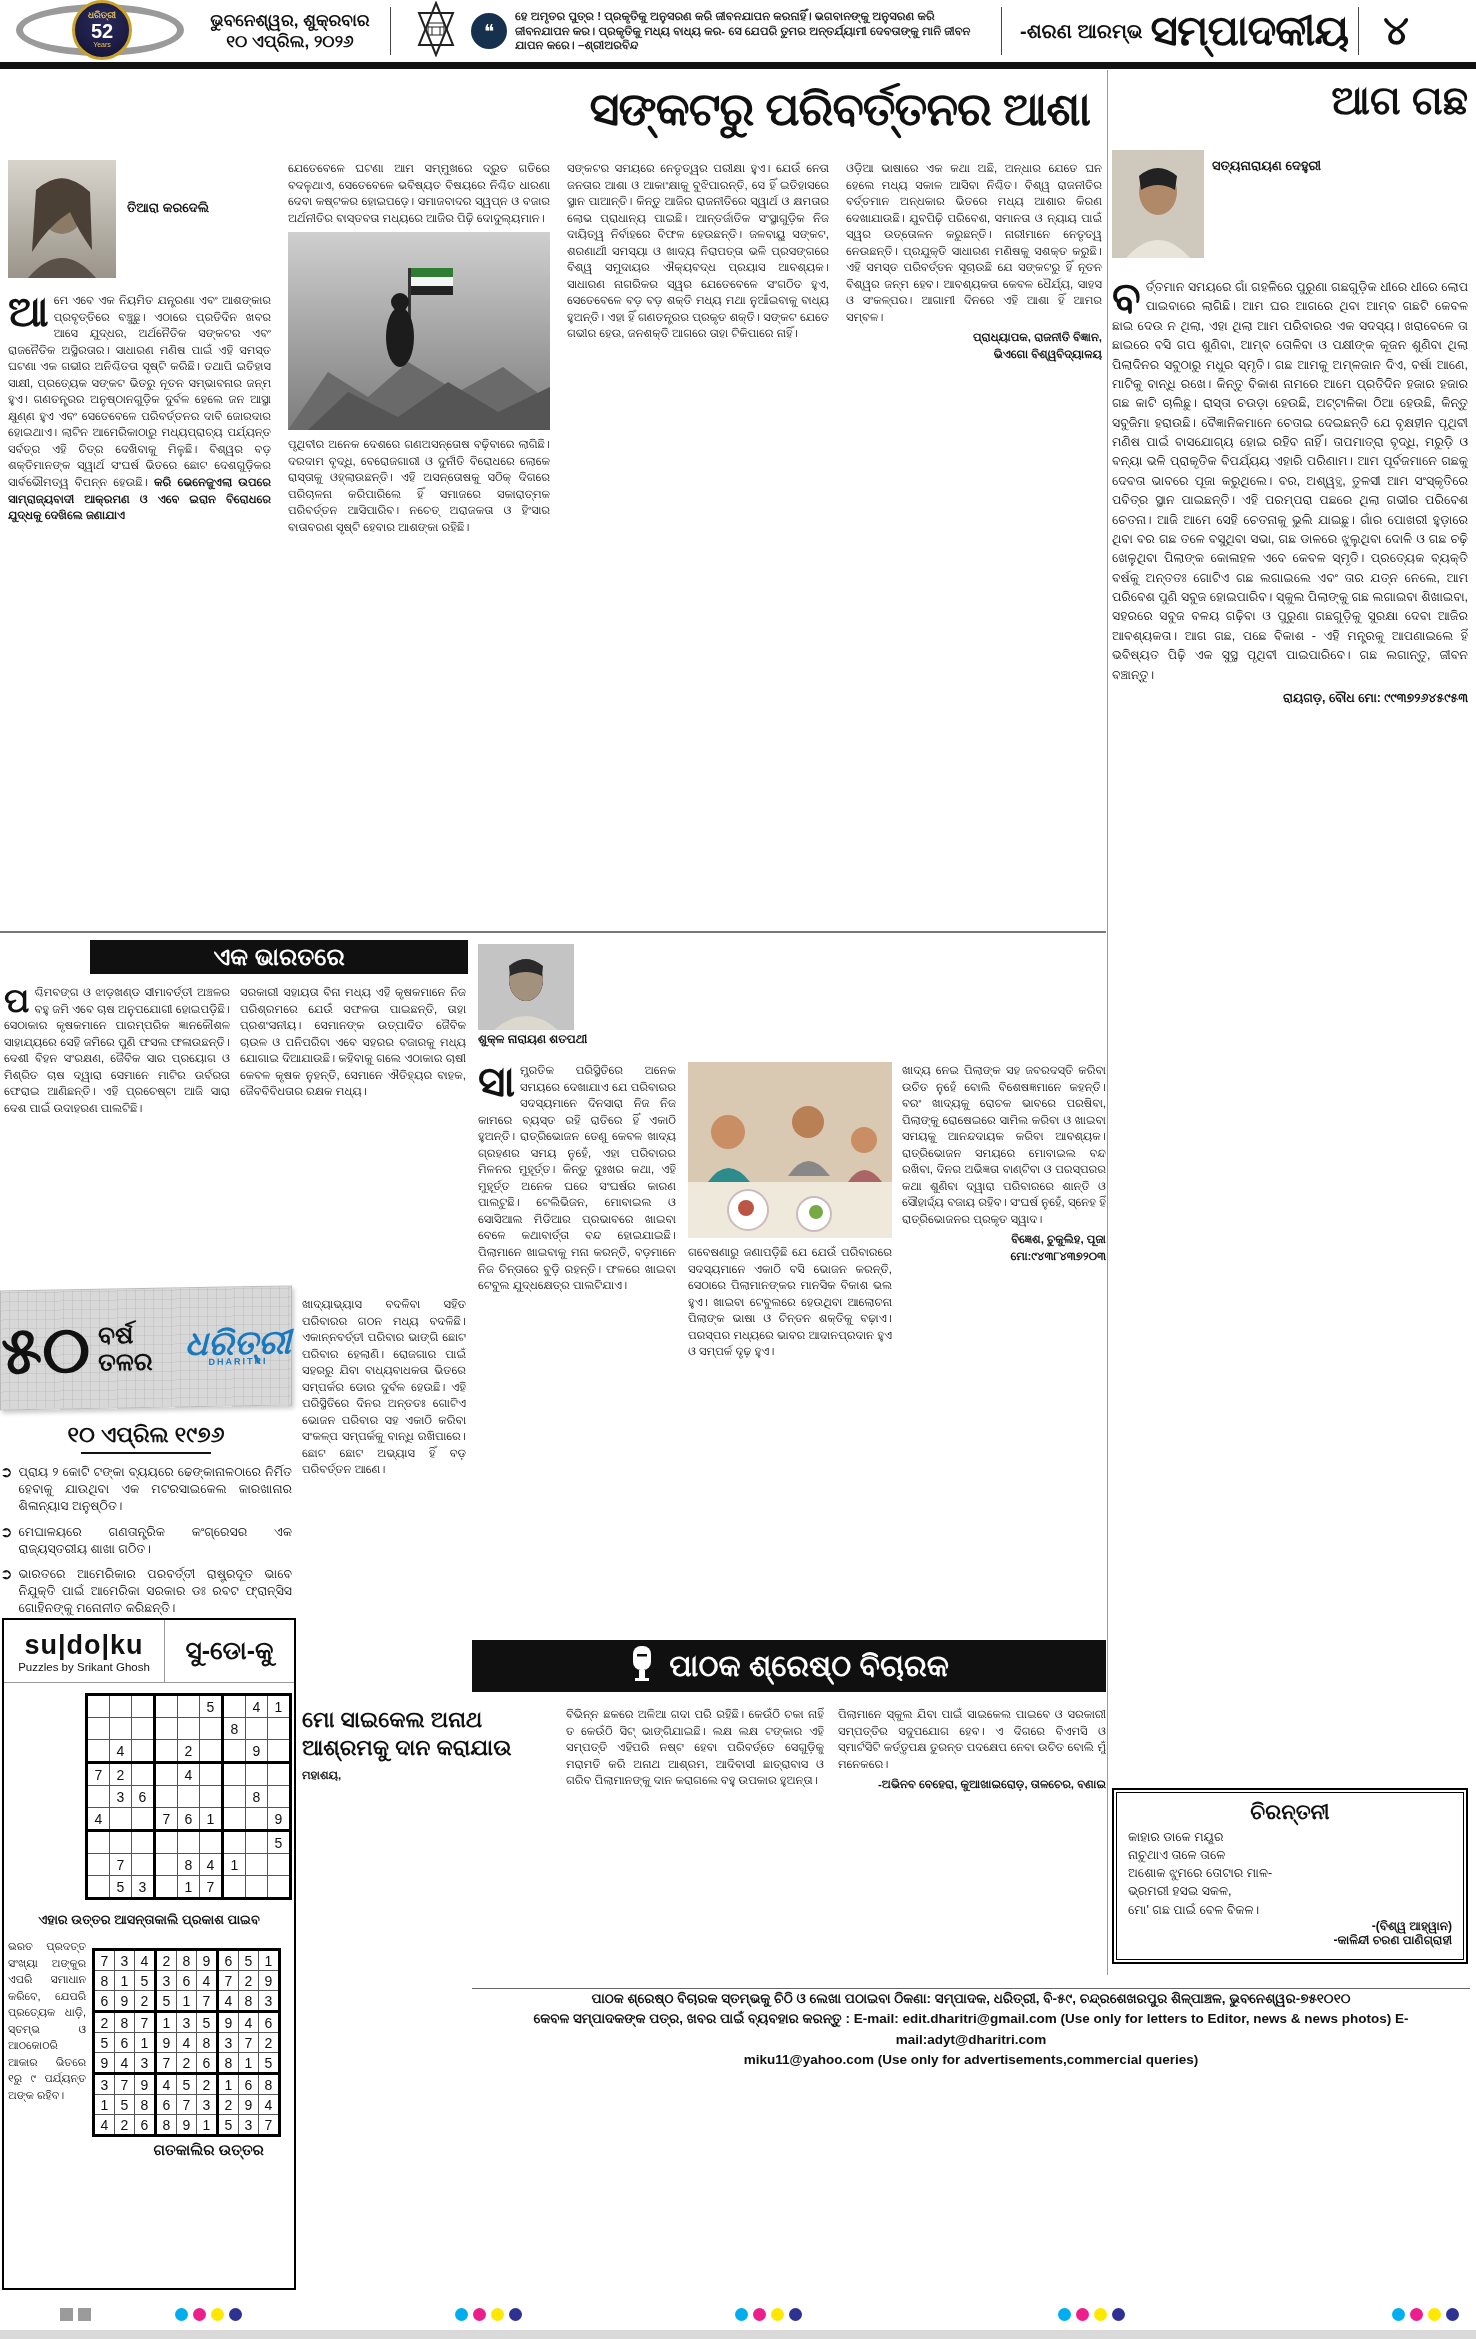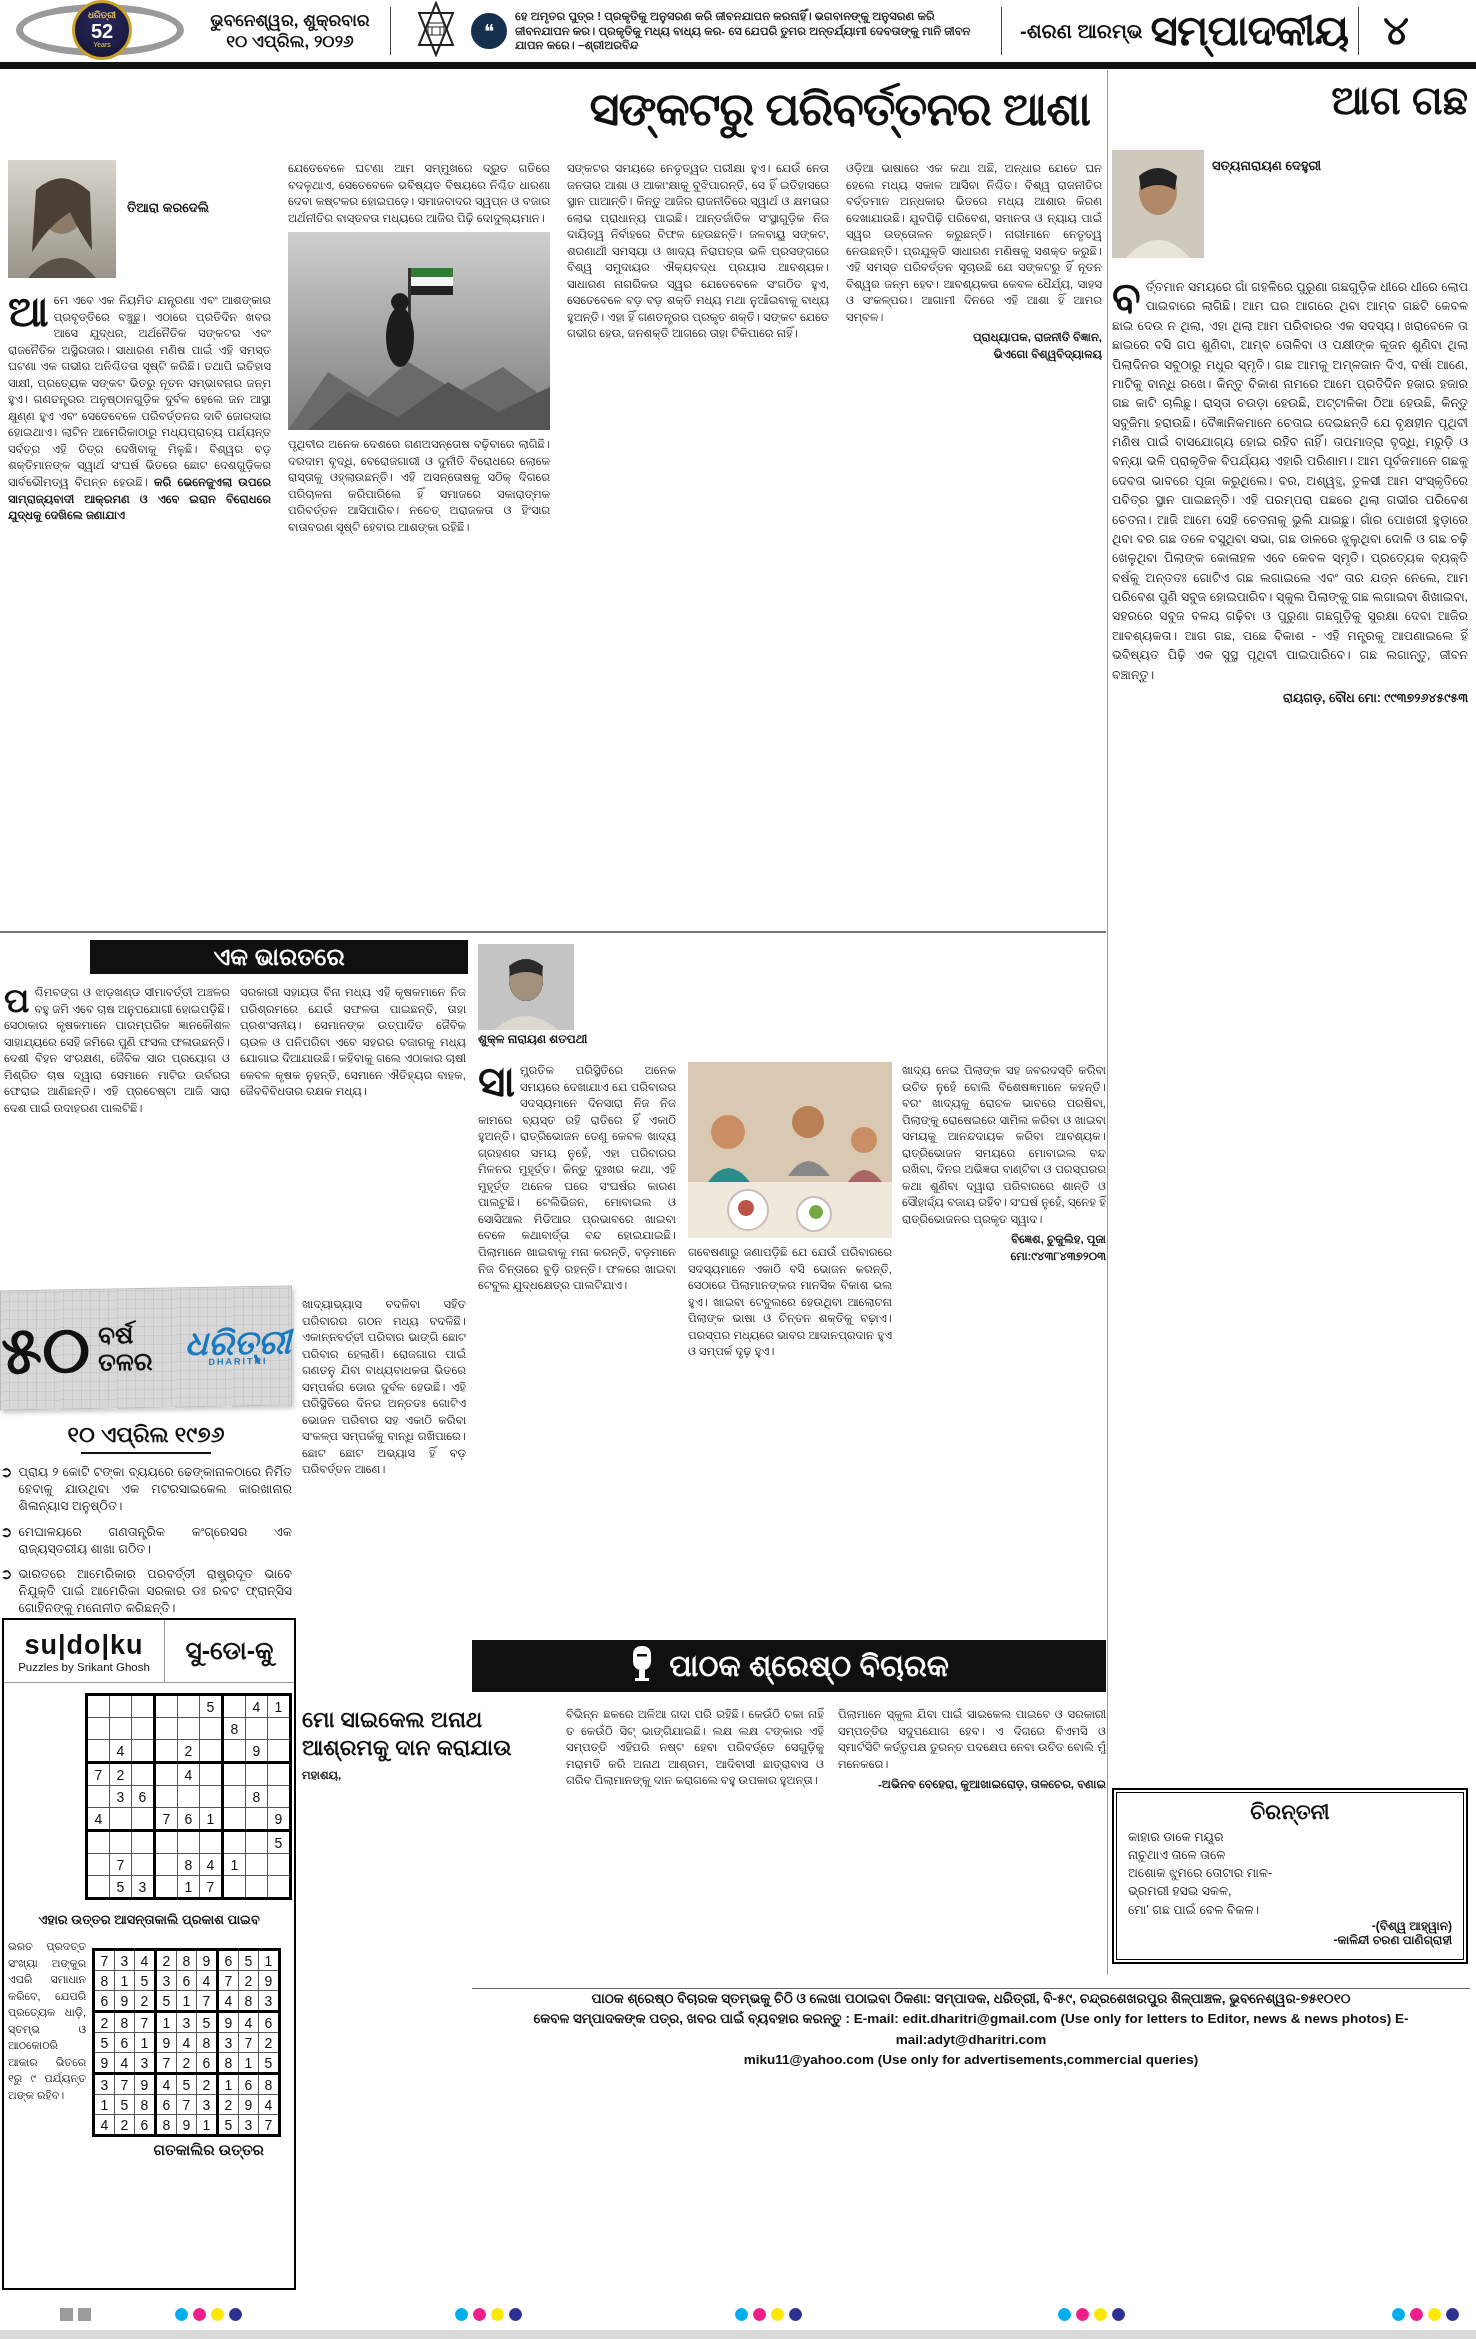--- a/index.html
+++ b/index.html
@@ -280,21 +280,21 @@
   </div>
   <span>ଗବେଷଣାରୁ ଜଣାପଡ଼ିଛି ଯେ ଯେଉଁ ପରିବାରରେ ସଦସ୍ୟମାନେ ଏକାଠି ବସି ଭୋଜନ କରନ୍ତି, ସେଠାରେ ପିଲାମାନଙ୍କର ମାନସିକ ବିକାଶ ଭଲ ହୁଏ। ଖାଇବା ଟେବୁଲରେ ହେଉଥିବା ଆଲୋଚନା ପିଲାଙ୍କ ଭାଷା ଓ ଚିନ୍ତନ ଶକ୍ତିକୁ ବଢ଼ାଏ। ପରସ୍ପର ମଧ୍ୟରେ ଭାବର ଆଦାନପ୍ରଦାନ ହୁଏ ଓ ସମ୍ପର୍କ ଦୃଢ଼ ହୁଏ।</span>
 </div>
 <div class="col" style="left:902px;top:1062px;width:204px;height:568px;">
   <span>ଖାଦ୍ୟ ନେଇ ପିଲାଙ୍କ ସହ ଜବରଦସ୍ତି କରିବା ଉଚିତ ନୁହେଁ ବୋଲି ବିଶେଷଜ୍ଞମାନେ କହନ୍ତି। ବରଂ ଖାଦ୍ୟକୁ ରୋଚକ ଭାବରେ ପରଷିବା, ପିଲାଙ୍କୁ ରୋଷେଇରେ ସାମିଲ କରିବା ଓ ଖାଇବା ସମୟକୁ ଆନନ୍ଦଦାୟକ କରିବା ଆବଶ୍ୟକ। ରାତ୍ରିଭୋଜନ ସମୟରେ ମୋବାଇଲ ବନ୍ଦ ରଖିବା, ଦିନର ଅଭିଜ୍ଞତା ବାଣ୍ଟିବା ଓ ପରସ୍ପରର କଥା ଶୁଣିବା ଦ୍ୱାରା ପରିବାରରେ ଶାନ୍ତି ଓ ସୌହାର୍ଦ୍ଦ୍ୟ ବଜାୟ ରହିବ। ସଂଘର୍ଷ ନୁହେଁ, ସ୍ନେହ ହିଁ ରାତ୍ରିଭୋଜନର ପ୍ରକୃତ ସ୍ୱାଦ।</span>
   <span class="sig">
     <span>ବିଜ୍ଞେଶ, ଚୁକୁଲିହ, ପୂଜା</span><br>
     <span>ମୋ:୯୪୩୮୪୩୭୨୦୩</span>
   </span>
 </div>
-<div class="col" style="left:302px;top:1296px;width:164px;height:334px;">ଖାଦ୍ୟାଭ୍ୟାସ ବଦଳିବା ସହିତ ପରିବାରର ଗଠନ ମଧ୍ୟ ବଦଳିଛି। ଏକାନ୍ନବର୍ତ୍ତୀ ପରିବାର ଭାଙ୍ଗି ଛୋଟ ପରିବାର ହେଲାଣି। ରୋଜଗାର ପାଇଁ ଗଣତନୁ ଯିବା ବାଧ୍ୟବାଧକତା ଭିତରେ ସମ୍ପର୍କର ଡୋର ଦୁର୍ବଳ ହେଉଛି। ଏହି ପରିସ୍ଥିତିରେ ଦିନର ଅନ୍ତତଃ ଗୋଟିଏ ଭୋଜନ ପରିବାର ସହ ଏକାଠି କରିବା ସଂକଳ୍ପ ସମ୍ପର୍କକୁ ବାନ୍ଧି ରଖିପାରେ। ଛୋଟ ଛୋଟ ଅଭ୍ୟାସ ହିଁ ବଡ଼ ପରିବର୍ତ୍ତନ ଆଣେ।</div>
+<div class="col" style="left:302px;top:1296px;width:164px;height:334px;">ଖାଦ୍ୟାଭ୍ୟାସ ବଦଳିବା ସହିତ ପରିବାରର ଗଠନ ମଧ୍ୟ ବଦଳିଛି। ଏକାନ୍ନବର୍ତ୍ତୀ ପରିବାର ଭାଙ୍ଗି ଛୋଟ ପରିବାର ହେଲାଣି। ରୋଜଗାର ପାଇଁ ସହରରୁ ଯିବା ବାଧ୍ୟବାଧକତା ଭିତରେ ସମ୍ପର୍କର ଡୋର ଦୁର୍ବଳ ହେଉଛି। ଏହି ପରିସ୍ଥିତିରେ ଦିନର ଅନ୍ତତଃ ଗୋଟିଏ ଭୋଜନ ପରିବାର ସହ ଏକାଠି କରିବା ସଂକଳ୍ପ ସମ୍ପର୍କକୁ ବାନ୍ଧି ରଖିପାରେ। ଛୋଟ ଛୋଟ ଅଭ୍ୟାସ ହିଁ ବଡ଼ ପରିବର୍ତ୍ତନ ଆଣେ।</div>
 
 <div id="sudoku-box">
   <div class="sud-head">
     <div class="sud-brand">
       <div class="b1">su|do|ku</div>
       <div class="b2">Puzzles by Srikant Ghosh</div>
     </div>
     <div class="sud-odia">ସୁ-ଡୋ-କୁ</div>
   </div>
   <div>

